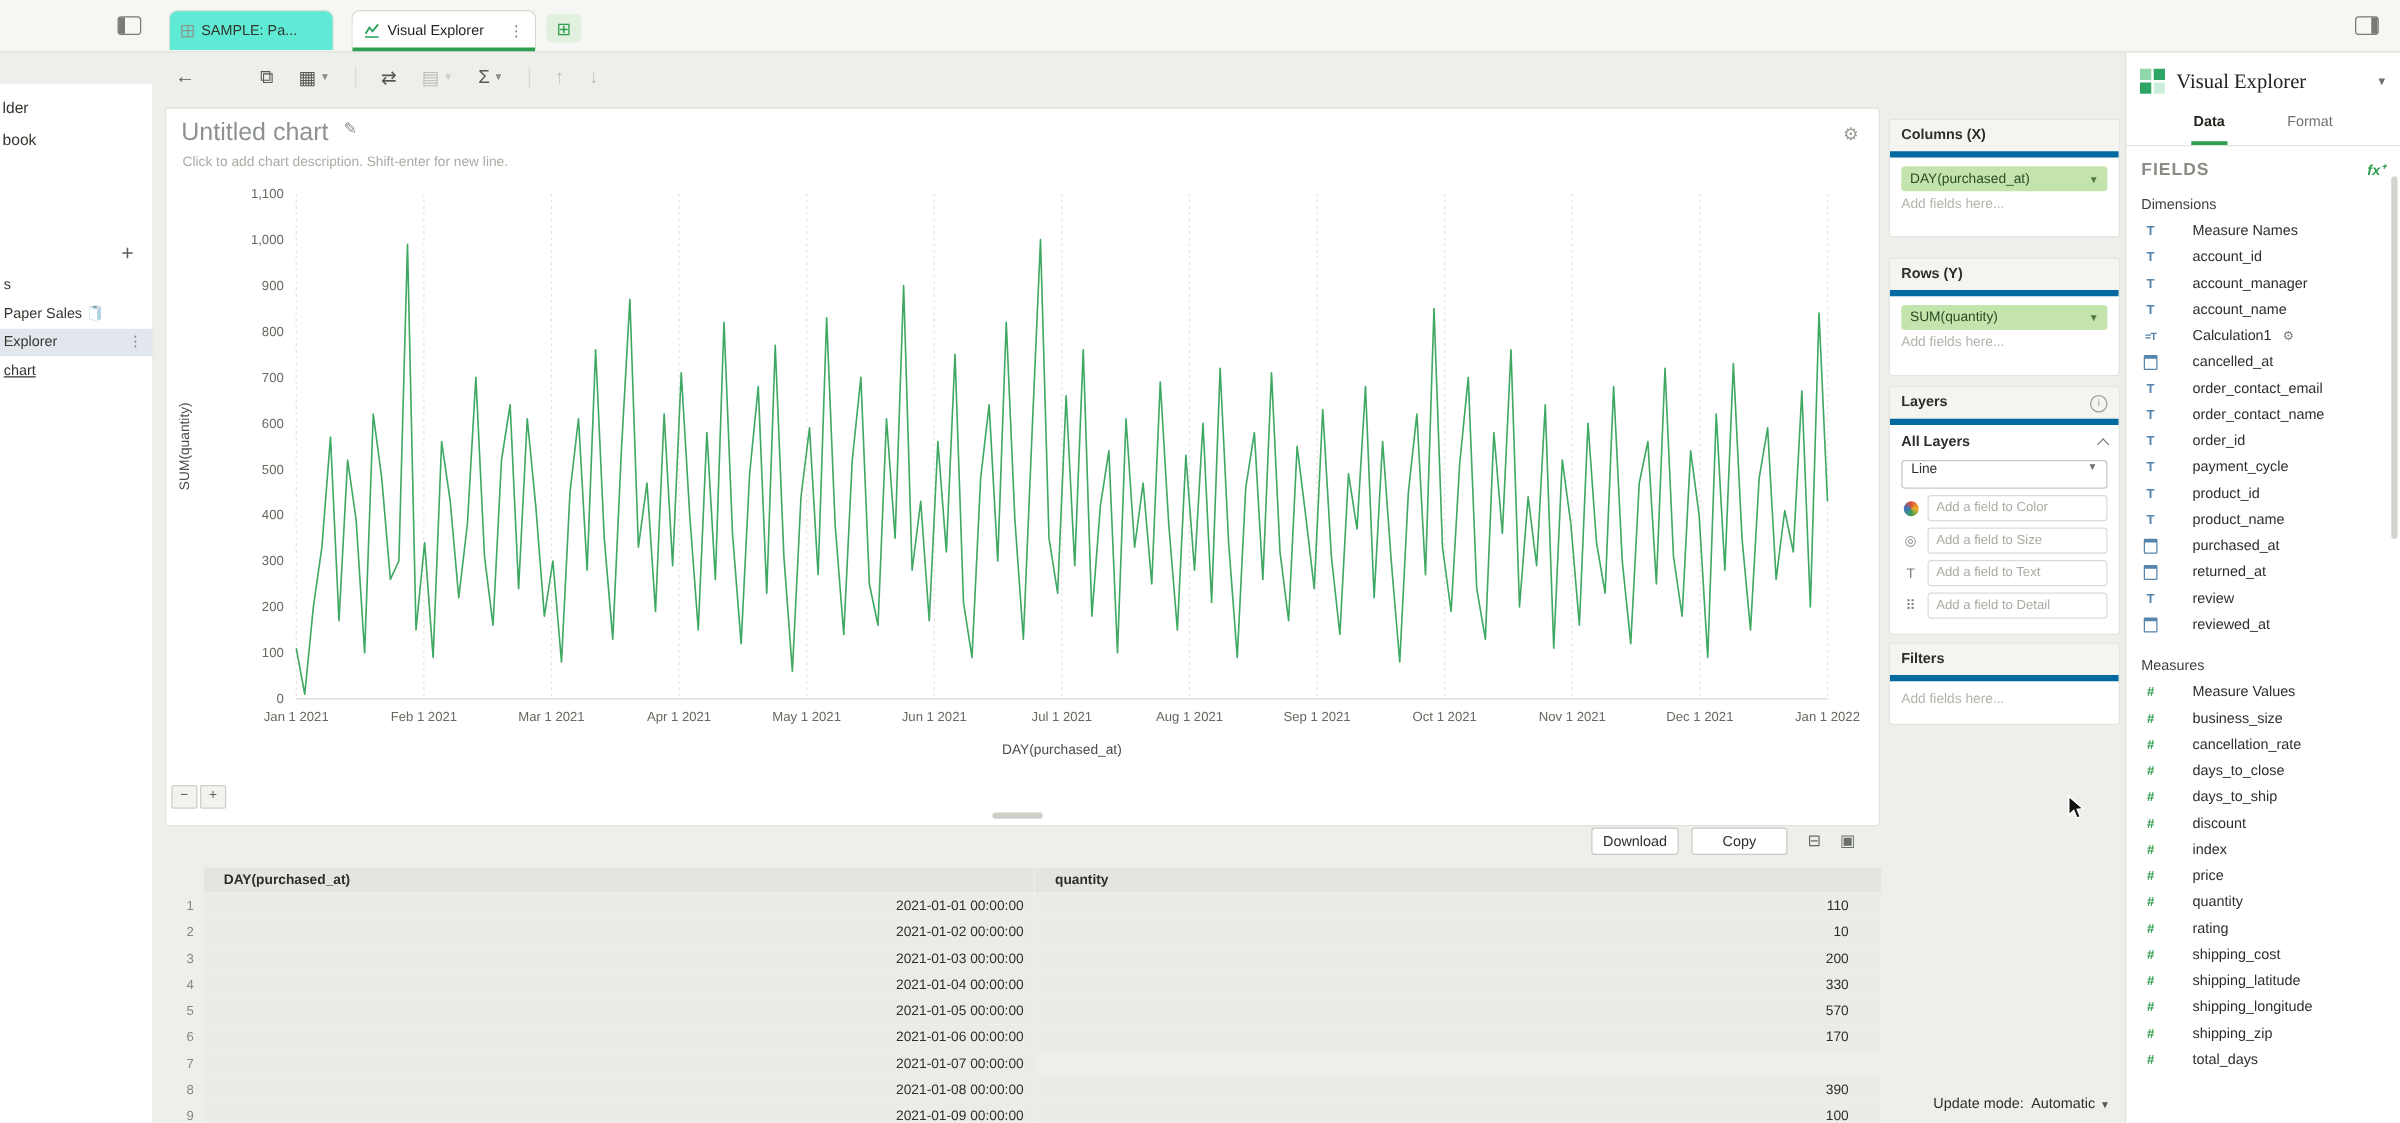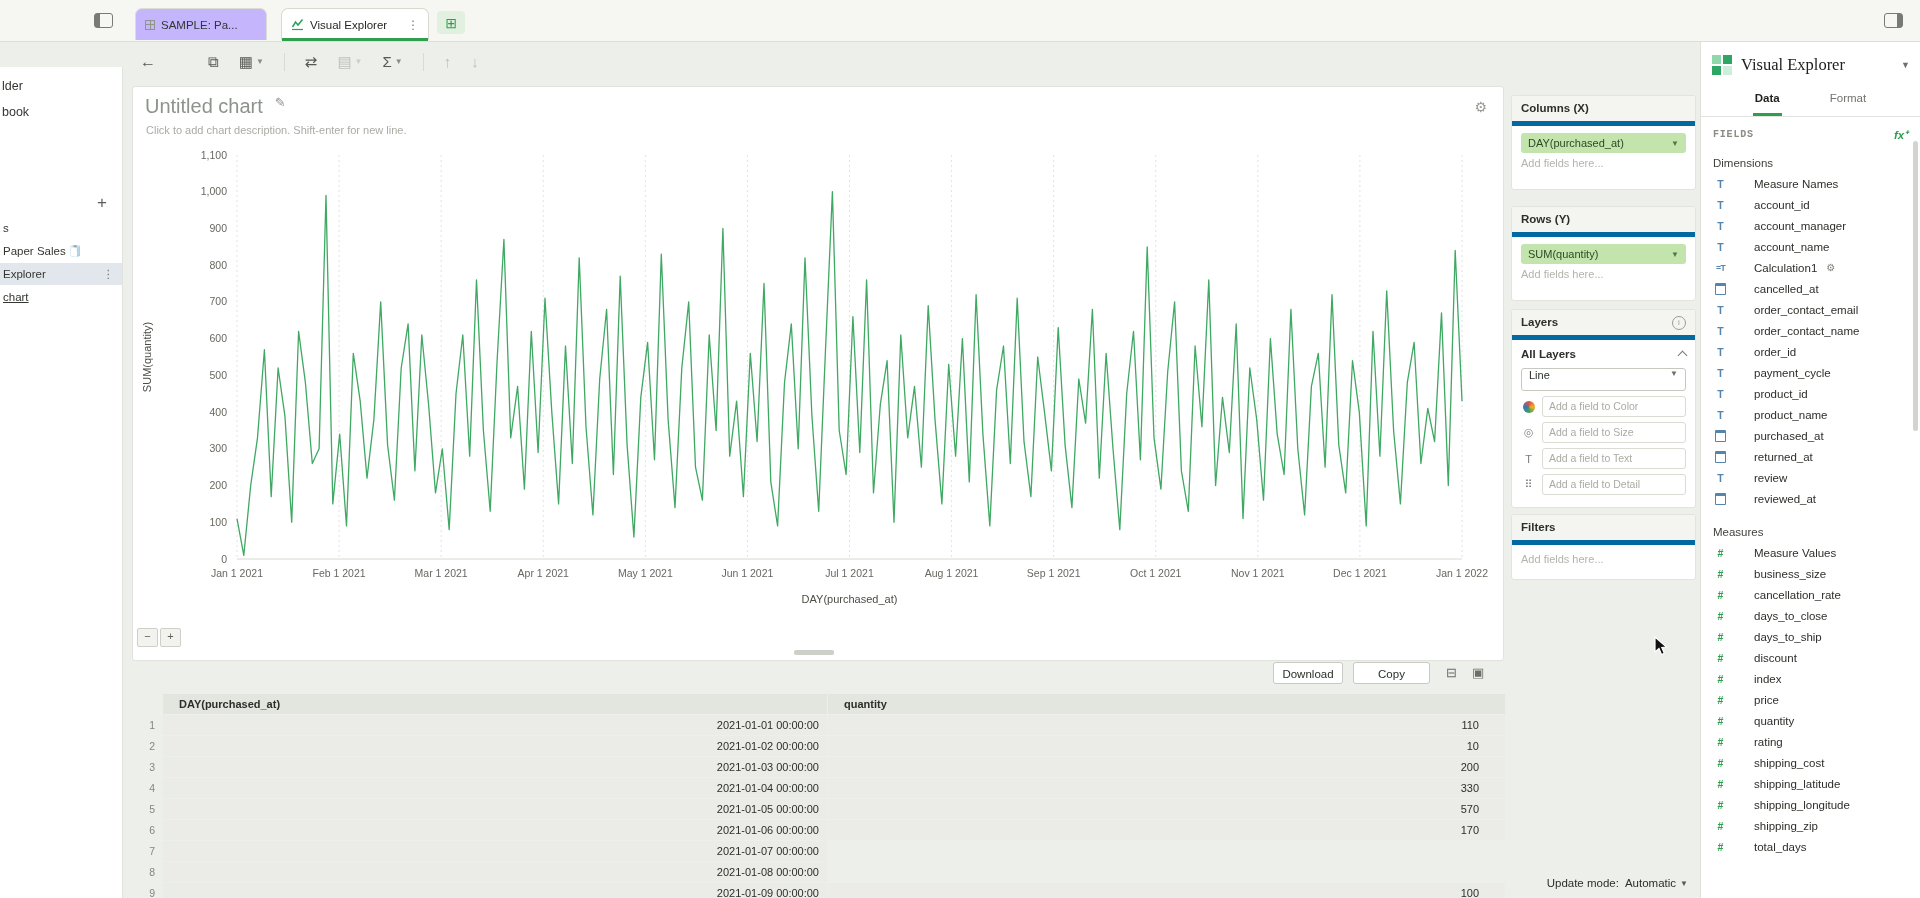--- a/index.html
+++ b/index.html
@@ -8,21 +8,21 @@
 
   
   .topbar{position:absolute;left:0;top:0;width:1920px;height:41px;background:#f6f7f3;border-bottom:1px solid #dcded8;z-index:5;}
   .sb-toggle,.panel-toggle{position:absolute;top:13px;width:17px;height:13px;border:1.6px solid #777b73;border-radius:3px;cursor:pointer;}
   .sb-toggle{left:94px;}
   .sb-toggle::before{content:"";position:absolute;left:0;top:0;bottom:0;width:5px;background:#777b73;}
   .panel-toggle{right:17px;}
   .panel-toggle::before{content:"";position:absolute;right:0;top:0;bottom:0;width:5px;background:#777b73;}
   .tab{position:absolute;top:8px;height:32px;border:1px solid #dcded6;border-bottom:none;border-radius:7px 7px 0 0;
     display:flex;align-items:center;gap:6px;padding:0 9px;box-sizing:border-box;cursor:pointer;}
-  .tab1{left:135px;width:132px;background:#c4b5fd;}
+  .tab1{left:135px;width:132px;background:#5eead4;}
   .tab2{left:281px;width:148px;background:#ffffff;border-color:#d8dad2;}
   .tab2::after{content:"";position:absolute;left:0;right:0;bottom:-1px;height:3px;background:#2f9e4f;}
   .tab-label{font-size:11.5px;color:#33362f;white-space:nowrap;overflow:hidden;text-overflow:ellipsis;}
   .tab2 .tab-label{color:#1f221b;}
   .tab-grid-icon{width:10px;height:10px;border:1px solid #8f948c;box-sizing:border-box;
     background:linear-gradient(#8f948c,#8f948c) 50% 0/1px 100% no-repeat,linear-gradient(#8f948c,#8f948c) 0 50%/100% 1px no-repeat;}
   .kebab{margin-left:auto;color:#767a71;font-size:12px;}
   .newtab{position:absolute;left:437px;top:11px;width:28px;height:23px;background:#e2f1df;border-radius:4px;
     display:flex;align-items:center;justify-content:center;color:#2f9e4f;font-size:14px;cursor:pointer;}
 
@@ -105,21 +105,21 @@
   .fp-logo .a{left:1px;top:1px;background:#8ed8ab;}
   .fp-logo .b{left:12px;top:1px;background:#2fa565;}
   .fp-logo .c{left:1px;top:12px;background:#2fa565;}
   .fp-logo .d{left:12px;top:12px;background:#cdeeda;}
   .fp-title{font-family:"Liberation Serif",serif;font-size:16.5px;color:#20231d;}
   .fp-caret{margin-left:auto;font-size:9px;color:#6d7168;cursor:pointer;}
   .fp-tabs{height:31px;border-bottom:1px solid #e3e4df;display:flex;justify-content:center;gap:46px;}
   .fp-tab{font-size:11.5px;color:#70746b;padding:7px 2px 0;cursor:pointer;}
   .fp-tab.active{color:#1f221b;font-weight:bold;border-bottom:3px solid #2f9e4f;}
   .fp-fields-row{display:flex;align-items:center;justify-content:space-between;padding:10px 12px 6px;}
-  .fp-fields-label{font-size:10px;font-weight:bold;letter-spacing:.8px;color:#8a8d84;font-family:Liberation Mono, monospace;}
+  .fp-fields-label{font-size:14px;font-weight:bold;letter-spacing:.8px;color:#8a8d84;}
   .fx-icon{color:#2f9e4f;font-size:11.5px;font-style:italic;font-weight:bold;cursor:pointer;}
   .grp-label{padding:9px 12px 4px;font-size:11.5px;color:#3e413b;}
   .fld-row{height:21px;display:flex;align-items:center;gap:7px;padding-left:13px;cursor:pointer;}
   .fld-name{font-size:11.5px;color:#2c2f29;white-space:nowrap;margin-left:20px;}
   .fld-ic{width:13px;display:flex;justify-content:center;align-items:center;}
   .ic-text{color:#5584ad;font-size:10.5px;font-weight:bold;}
   .ic-num{color:#2f9e4f;font-size:10.5px;font-weight:bold;}
   .ic-calc{color:#5584ad;font-size:8.5px;font-weight:bold;letter-spacing:-.5px;}
   .ic-date{width:9px;height:8px;border:1px solid #5584ad;border-top:3px solid #5584ad;border-radius:1px;}
   .fld-gear{font-size:10px;color:#7d8078;margin-left:2px;}
@@ -294,20 +294,21 @@
         <div class="tcell date">2021-01-06 00:00:00</div>
         <div class="tcell qty">170</div>
       </div>
       <div class="trow">
         <div class="tnum">7</div>
         <div class="tcell date">2021-01-07 00:00:00</div>
       </div>
       <div class="trow">
         <div class="tnum">8</div>
         <div class="tcell date">2021-01-08 00:00:00</div>
+        <div class="tcell qty">390</div>
       </div>
       <div class="trow">
         <div class="tnum">9</div>
         <div class="tcell date">2021-01-09 00:00:00</div>
         <div class="tcell qty">100</div>
       </div>
     </div>
 
   <div class="cfg">
     <div class="cfg-card" style="top:54px;height:95px;">

